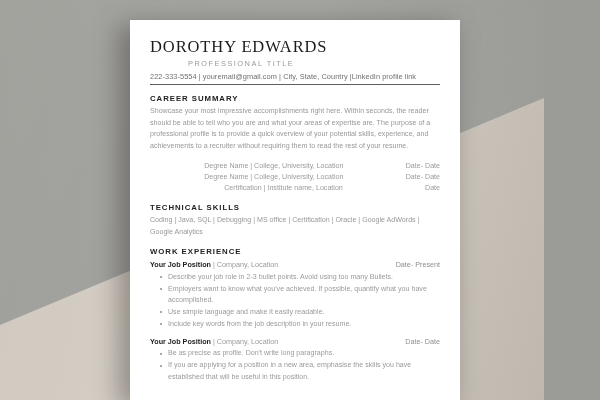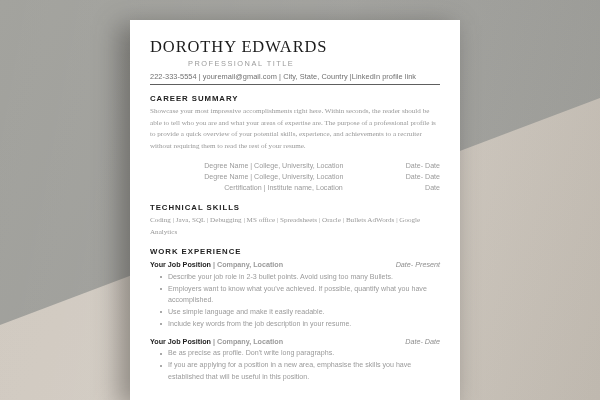--- a/index.html
+++ b/index.html
@@ -9,21 +9,21 @@
   body {
     width: 600px;
     height: 400px;
     overflow: hidden;
     font-family: "Liberation Sans", sans-serif;
     background: #9b9b97;
   }
 
   #stage {
     position: relative;
-    width: 600px;
+    width: 544px;
     height: 400px;
     overflow: hidden;
   }
 
   
   .bg-grey {
     position: absolute;
     inset: 0;
     background: linear-gradient(120deg, #a3a39e 0%, #9d9d99 45%, #a6a6a1 100%);
   }
@@ -108,21 +108,20 @@
     color: #222222;
     margin: 0 0 3px 0;
     text-transform: uppercase;
   }
   .body-text {
     font-size: 7.1px;
     line-height: 1.62;
     color: #989898;
     margin: 0;
     text-align: left;
-    font-family: Liberation Serif, serif;
   }
 
   
   .row {
     display: flex;
     justify-content: space-between;
     align-items: baseline;
     font-size: 7.1px;
     line-height: 1.56;
     color: #9a9a9a;
@@ -136,22 +135,22 @@
     justify-content: space-between;
     align-items: baseline;
     font-size: 7.2px;
     line-height: 1.6;
     margin-top: 1px;
   }
   .job-title {
     font-weight: bold;
     color: #1f1f1f;
   }
-  .job-company { color: #9a9a9a; font-weight: bold; }
-  .job-date { color: #8e8e8e; white-space: nowrap; font-style: italic; }
+  .job-company { color: #9a9a9a; font-weight: normal; }
+  .job-date { color: #8e8e8e; white-space: nowrap; }
 
   ul.bullets {
     margin: 1px 0 6px 0;
     padding-left: 18px;
     list-style: none;
   }
   ul.bullets li {
     font-size: 7.1px;
     line-height: 1.6;
     color: #9a9a9a;
@@ -207,21 +206,21 @@
           <span class="right">Date- Date</span>
         </div>
         <div class="row">
           <span class="left">Certification | Institute name, Location</span>
           <span class="right">Date</span>
         </div>
       </div>
 
       <div class="section">
         <div class="sec-head">TECHNICAL SKILLS</div>
-        <p class="body-text">Coding | Java, SQL | Debugging | MS office | Spreadsheets | Oracle | Bullets AdWords | Google Analytics</p>
+        <p class="body-text">Coding | Java, SQL | Debugging | MS office | Certification | Oracle | Google AdWords | Google Analytics</p>
       </div>
 
       <div class="section">
         <div class="sec-head">WORK EXPERIENCE</div>
 
         <div class="exp-block">
           <div class="job-head">
             <span>
               <span class="job-title">Your Job Position</span><span class="job-company"> | Company, Location</span>
             </span>

